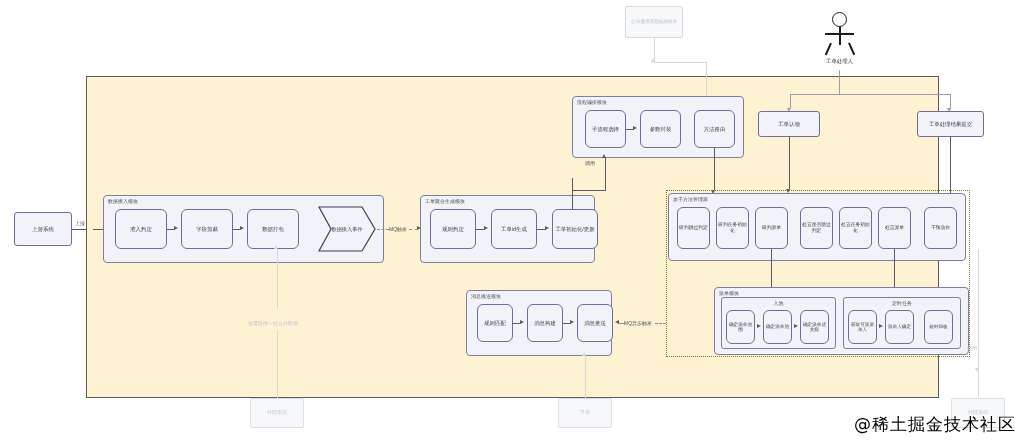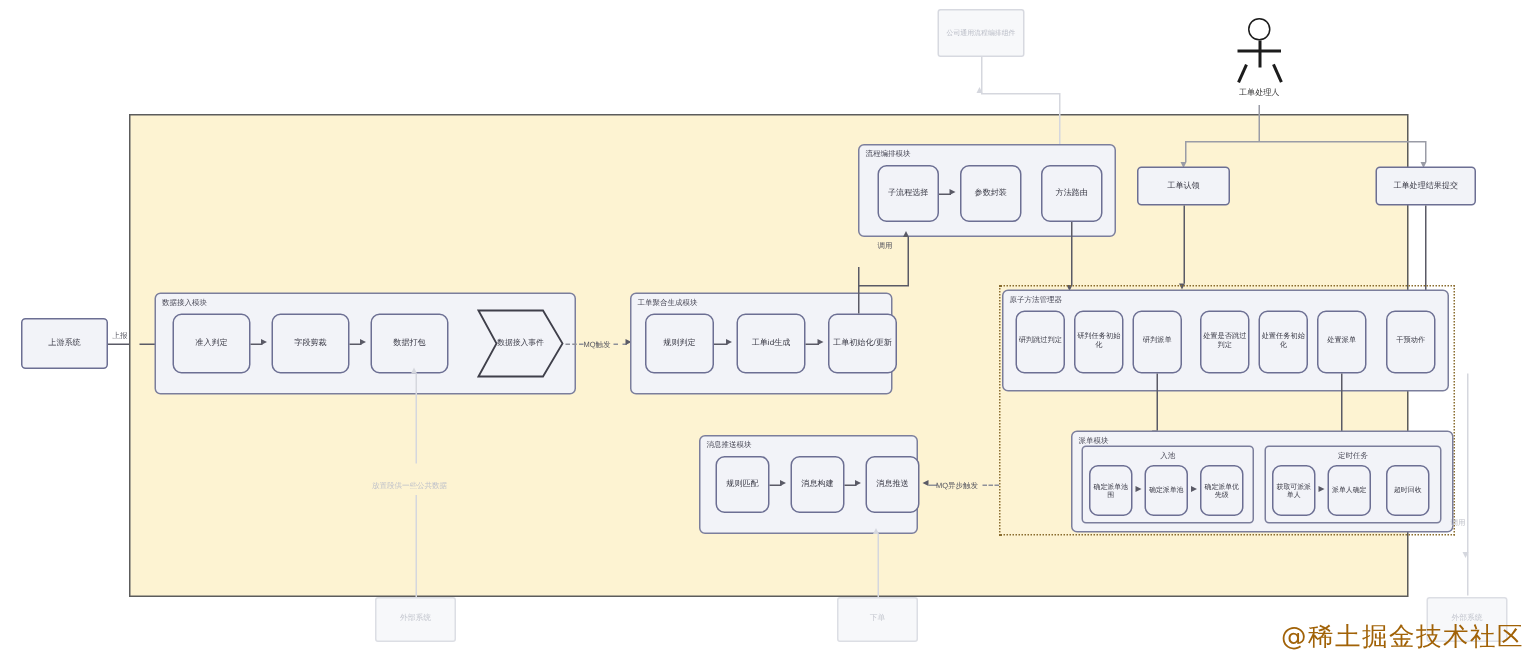--- a/index.html
+++ b/index.html
@@ -56,21 +56,21 @@
   .actor .head{position:absolute;left:9px;top:0;width:15px;height:15px;
                border:1.4px solid #1c1c1c;border-radius:50%;box-sizing:border-box;}
   .actor .body{position:absolute;left:16px;top:15px;width:1.6px;height:18px;background:#1c1c1c;}
   .actor .arms{position:absolute;left:2px;top:21px;width:29px;height:1.6px;background:#1c1c1c;}
   .actor .lleg{position:absolute;left:7px;top:31px;width:1.5px;height:13px;background:#1c1c1c;
                transform:rotate(24deg);transform-origin:top center;}
   .actor .rleg{position:absolute;left:25px;top:31px;width:1.5px;height:13px;background:#1c1c1c;
                transform:rotate(-24deg);transform-origin:top center;}
   .actor .cap{position:absolute;left:-12px;top:46px;width:57px;text-align:center;
               font-size:5.4px;color:#333;}
-  .wm{position:absolute;right:8px;bottom:6px;font-size:17px;color:#a16207;
+  .wm{position:absolute;right:8px;bottom:6px;font-size:17px;color:#000000;
       letter-spacing:1px;font-family:"DejaVu Sans",sans-serif;}
 </style>
 </head>
 <body>
 
 <div class="canvas">
 
   <div class="yellow"></div>
 
   <div class="node box" style="left:14px;top:212px;width:58px;height:34px;">上游系统</div>

